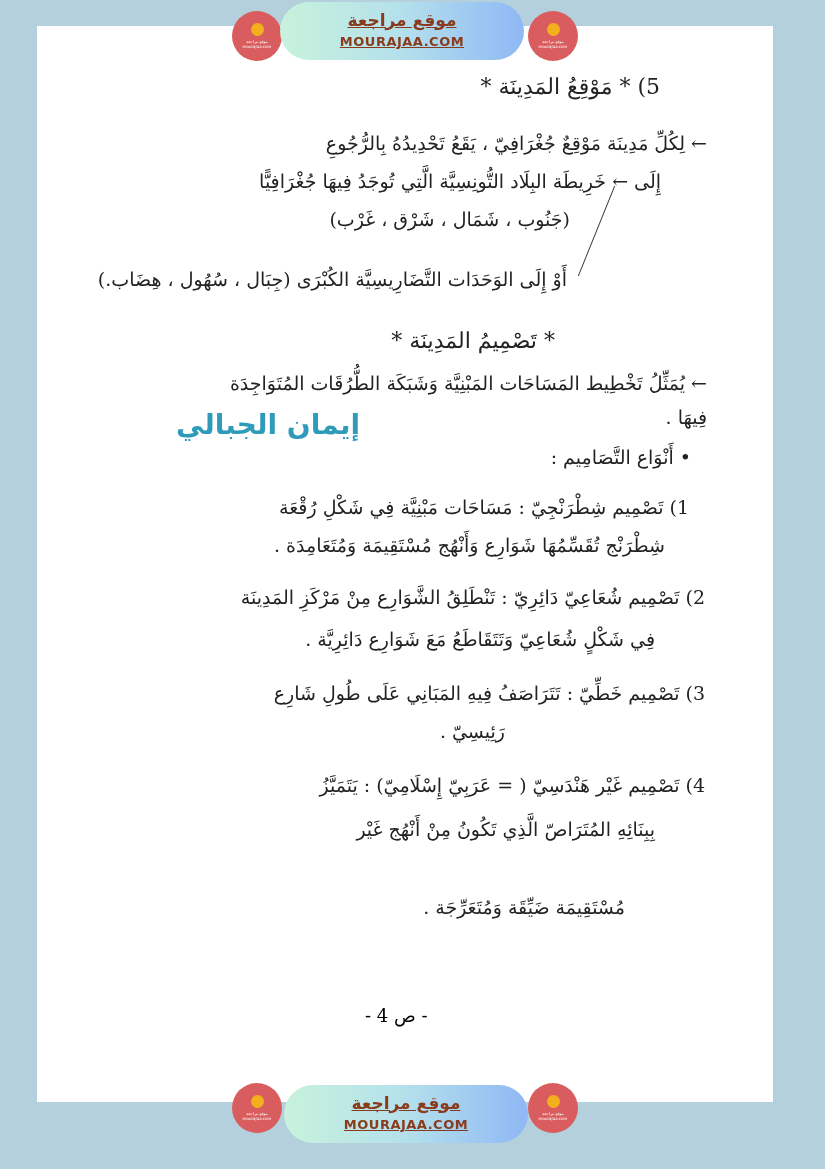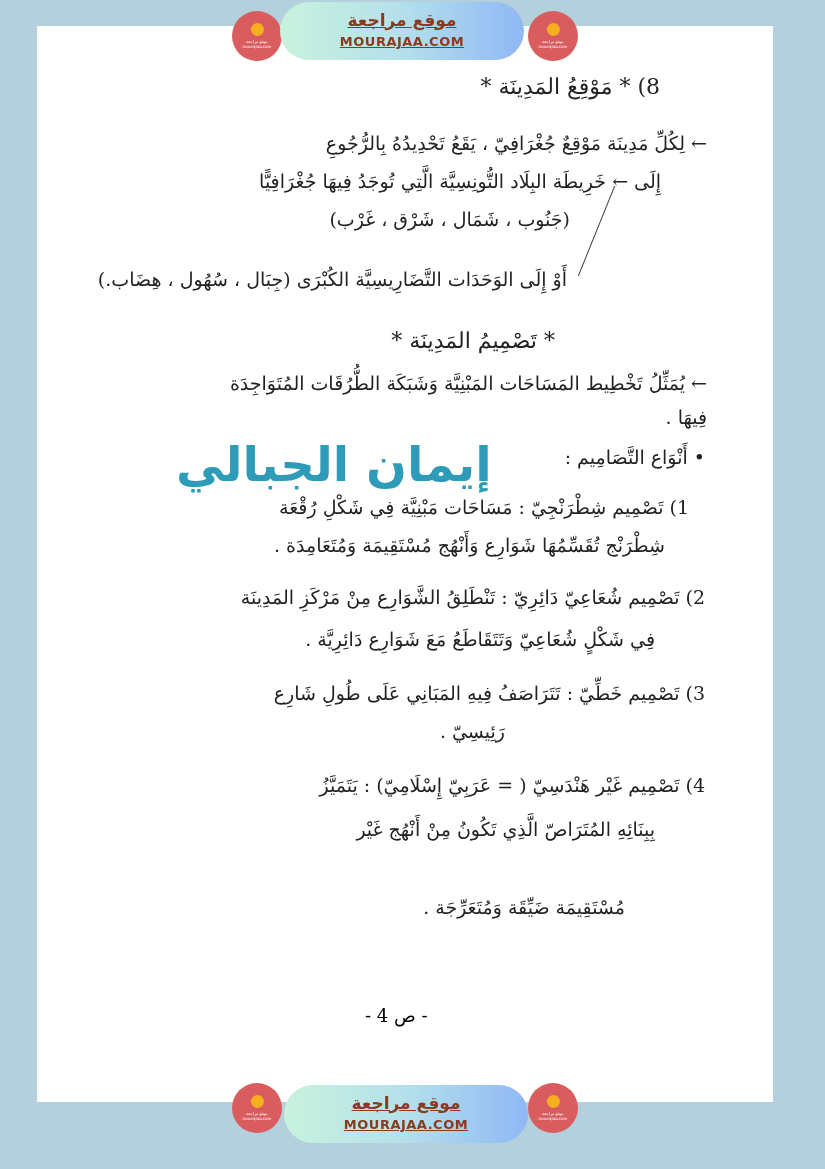--- a/index.html
+++ b/index.html
@@ -31,21 +31,21 @@
       font-size: 5px; color: #fff; font-weight: bold;
     }
     .logo .cap { font-size: 4px; color: #fff; margin-top: 3px; line-height: 5px; text-align: center; }
     .hw {
       position: absolute; direction: rtl; text-align: right; color: #222;
       font-family: "DejaVu Serif", serif; white-space: nowrap;
     }
     .title { font-size: 22px; }
     .line { font-size: 19px; letter-spacing: 0.5px; }
     .watermark {
-      position: absolute; left: 176px; top: 436px; font-size: 48px;
+      position: absolute; left: 176px; top: 408px; font-size: 28px;
       color: #2e9cb8; font-weight: bold; direction: rtl; font-family: "DejaVu Sans", sans-serif;
     }
     .bracket {
       position: absolute; left: 556px; top: 186px; width: 40px; height: 90px;
       border-right: 1.5px solid #333; transform: skewX(-22deg);
     }
     .pagenum { position: absolute; left: 365px; top: 1005px; font-size: 18px; color: #000000; direction: rtl; font-family: "DejaVu Serif", serif; }
   </style>
 </head>
 <body>
@@ -58,36 +58,36 @@
 </div>
 <div class="banner" style="left:280px;top:2px;">
   <div class="ar">موقع مراجعة</div>
   <div class="en">MOURAJAA.COM</div>
 </div>
 <div class="logo" style="left:528px;top:11px;">
   <div class="dot"></div>
   <div class="cap">موقع مراجعة mourajaa.com</div>
 </div>
 
-<div class="hw title" style="right:165px;top:74px;">8) * مَوْقِعُ المَدِينَة *</div>
+<div class="hw title" style="right:165px;top:74px;">5) * مَوْقِعُ المَدِينَة *</div>
 
 <div class="hw line" style="right:118px;top:132px;">← لِكُلِّ مَدِينَة مَوْقِعٌ جُغْرَافِيّ ، يَقَعُ تَحْدِيدُهُ بِالرُّجُوعِ</div>
 <div class="hw line" style="right:164px;top:170px;">إِلَى ← خَرِيطَة البِلَاد التُّونِسِيَّة الَّتِي تُوجَدُ فِيهَا جُغْرَافِيًّا</div>
 <div class="hw line" style="right:255px;top:208px;">(جَنُوب ، شَمَال ، شَرْق ، غَرْب)</div>
 <div class="bracket"></div>
 <div class="hw line" style="right:258px;top:268px;">أَوْ إِلَى الوَحَدَات التَّضَارِيسِيَّة الكُبْرَى (جِبَال ، سُهُول ، هِضَاب.)</div>
 
 <div class="hw title" style="right:270px;top:328px;">* تَصْمِيمُ المَدِينَة *</div>
 
 <div class="hw line" style="right:118px;top:372px;">← يُمَثِّلُ تَخْطِيط المَسَاحَات المَبْنِيَّة وَشَبَكَة الطُّرُقَات المُتَوَاجِدَة</div>
 <div class="hw line" style="right:118px;top:406px;text-align:center;">فِيهَا .</div>
 
 <div class="watermark">إيمان الجبالي</div>
 
-<div class="hw line" style="right:120px;top:446px;text-align:center;">• أَنْوَاع التَّصَامِيم :</div>
+<div class="hw line" style="right:134px;top:446px;text-align:center;">• أَنْوَاع التَّصَامِيم :</div>
 
 <div class="hw line" style="right:136px;top:496px;">
   <span>1)</span>
   <span>تَصْمِيم شِطْرَنْجِيّ : مَسَاحَات مَبْنِيَّة فِي شَكْلِ رُقْعَة</span>
 </div>
 <div class="hw line" style="right:160px;top:534px;">شِطْرَنْج تُقَسِّمُهَا شَوَارِع وَأَنْهُج مُسْتَقِيمَة وَمُتَعَامِدَة .</div>
 
 <div class="hw line" style="right:120px;top:586px;">
   <span>2)</span>
   <span>تَصْمِيم شُعَاعِيّ دَائِرِيّ : تَنْطَلِقُ الشَّوَارِع مِنْ مَرْكَزِ المَدِينَة</span>

